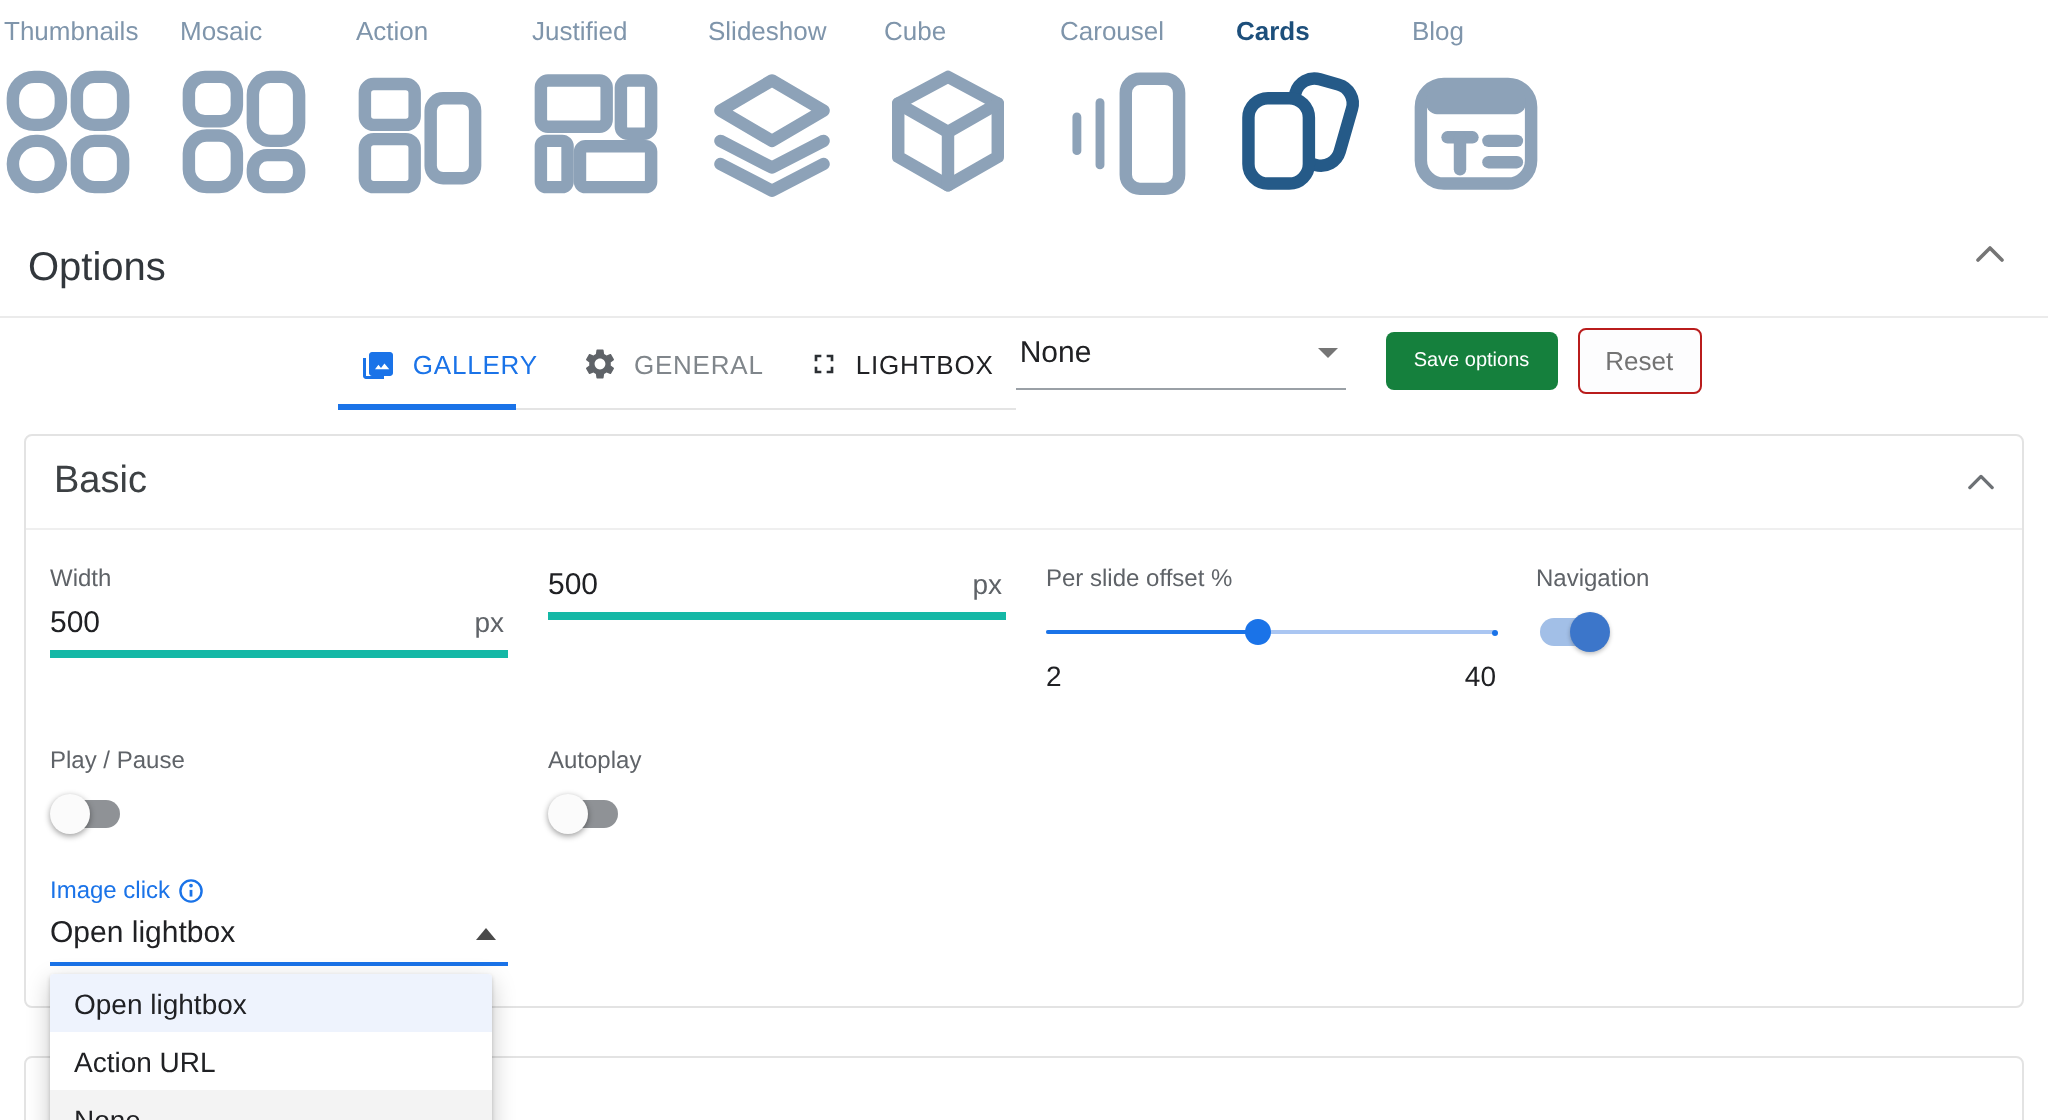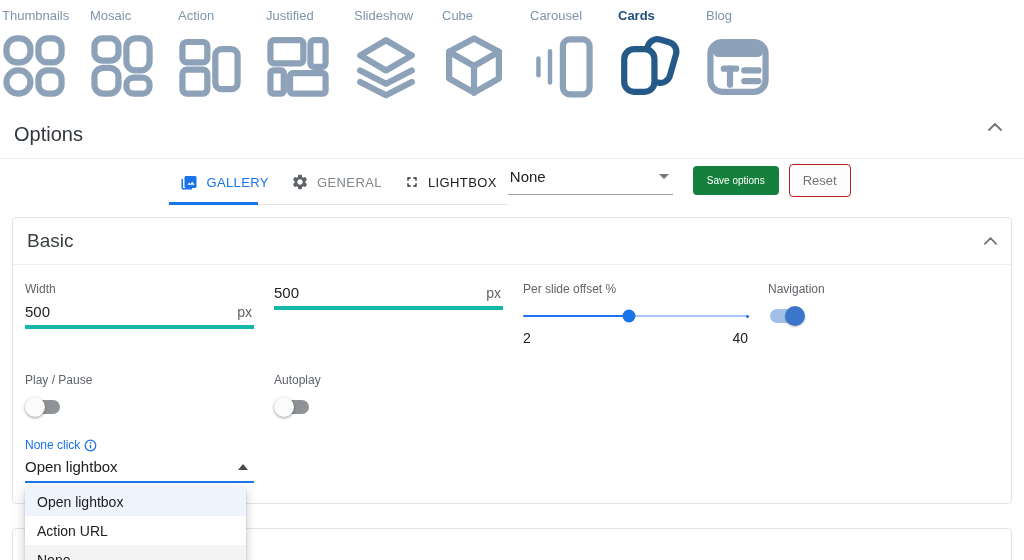--- a/index.html
+++ b/index.html
@@ -288,21 +288,21 @@
           <div class="switch">
             <div class="sw-track"></div>
             <div class="sw-thumb"></div>
           </div>
         </div>
       </div>
 
       <div class="row3">
         <div class="select-wrap">
           <div class="field-label blue">
-            <span>None click</span>
+            <span>Image click</span>
             <svg width="13" height="13" viewBox="0 0 14 14" fill="none" stroke="#1a73e8" stroke-width="1.3">
               <circle cx="7" cy="7" r="5.7"></circle>
               <line x1="7" y1="6.4" x2="7" y2="10" stroke-width="1.5"></line>
               <circle cx="7" cy="4.1" r="0.4" fill="#1a73e8" stroke-width="1.2"></circle>
             </svg>
           </div>
           <div class="select-open">
             <span class="field-value">Open lightbox</span>
             <span class="caret-up"></span>
           </div>

